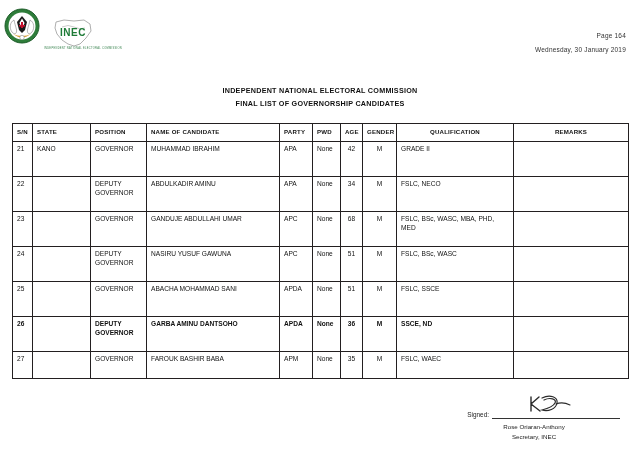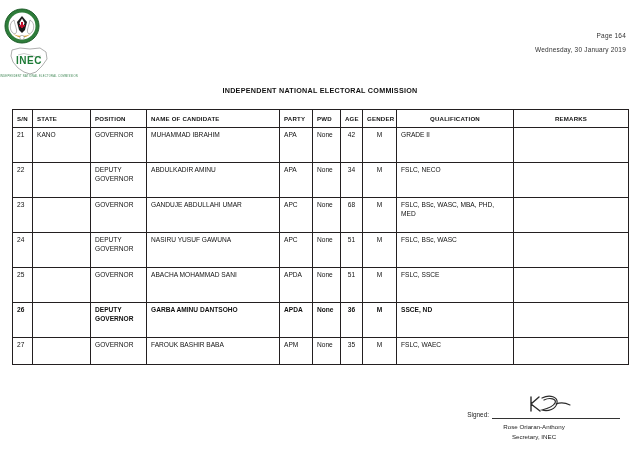--- a/index.html
+++ b/index.html
@@ -19,22 +19,22 @@
   
   .page-header {
     position: relative;
     height: 80px;
   }
   .logo-block {
     position: absolute;
     left: 0; right: 0;
     top: 8px;
     display: flex;
-    flex-direction: column;
-    align-items: flex-start;
+    flex-direction: row;
+    align-items: flex-end;
   }
   .coat-seal {
     width: 44px;
     height: 40px;
     position: relative;
   }
   .inec-mark {
     width: 58px;
     height: 30px;
     position: relative;
@@ -223,20 +223,21 @@
   </div>
 
   <div class="meta-block">
     <div class="meta-page">Page 164</div>
     <div class="meta-date">Wednesday, 30 January 2019</div>
   </div>
 </div>
 
 <div class="title-block">
   <div class="title-line">INDEPENDENT NATIONAL ELECTORAL COMMISSION</div>
+  <div class="title-line">FINAL LIST OF GOVERNORSHIP CANDIDATES</div>
 </div>
 
 <div class="table-wrap">
   <table class="doc">
     <colgroup>
       <col class="w-sn">
         <col class="w-state">
         <col class="w-pos">
         <col class="w-name">
       <col class="w-party">

